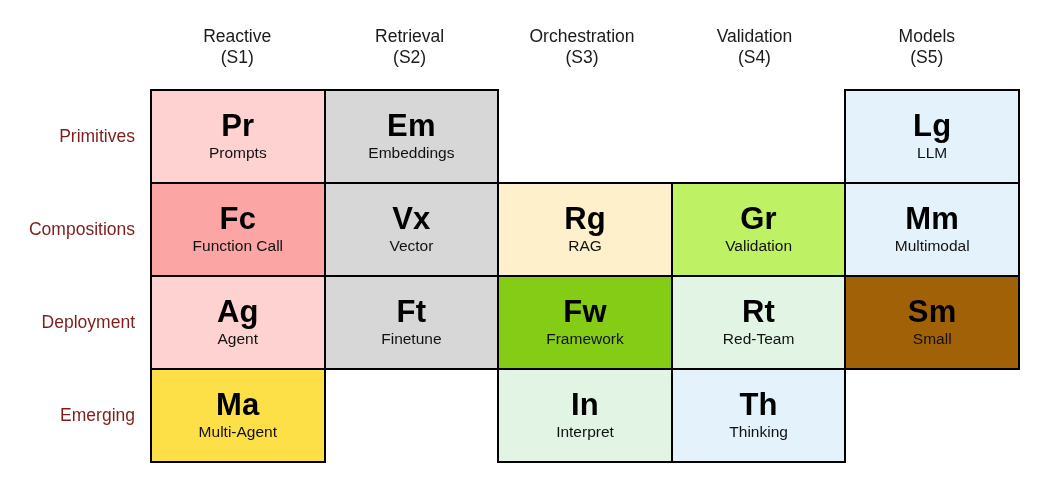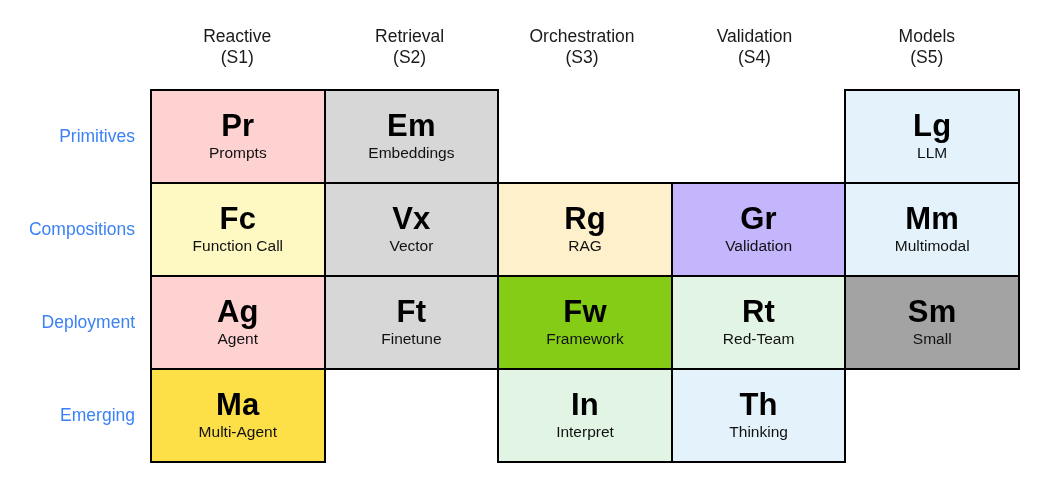--- a/index.html
+++ b/index.html
@@ -49,21 +49,21 @@
     height: 372px;
     display: flex;
     flex-direction: column;
   }
   .row-label {
     flex: 1 1 0;
     display: flex;
     align-items: center;
     justify-content: flex-end;
     font-size: 17.5px;
-    color: #3b82f6;
+    color: #7f1d1d;
     padding-right: 6px;
     box-sizing: border-box;
   }
 
   
   .grid {
     position: absolute;
     left: 151px;
     top: 90px;
     width: 868px;
@@ -145,33 +145,33 @@
       <div class="cell" style="background: rgb(215, 215, 215);">
         <div class="sym">Em</div>
         <div class="nm">Embeddings</div>
       </div>
       <div class="cell empty"></div>
       <div class="cell empty"></div>
       <div class="cell" style="background: rgb(227, 242, 251);">
         <div class="sym">Lg</div>
         <div class="nm">LLM</div>
       </div>
-      <div class="cell" style="background: #fef9c3;">
+      <div class="cell" style="background: #fca5a5;">
         <div class="sym">Fc</div>
         <div class="nm">Function Call</div>
       </div>
       <div class="cell" style="background: rgb(215, 215, 215);">
         <div class="sym">Vx</div>
         <div class="nm">Vector</div>
       </div>
       <div class="cell" style="background: rgb(255, 240, 204);">
         <div class="sym">Rg</div>
         <div class="nm">RAG</div>
       </div>
-      <div class="cell" style="background: #c4b5fd;">
+      <div class="cell" style="background: #bef264;">
         <div class="sym">Gr</div>
         <div class="nm">Validation</div>
       </div>
       <div class="cell" style="background: rgb(227, 242, 251);">
         <div class="sym">Mm</div>
         <div class="nm">Multimodal</div>
       </div>
       <div class="cell" style="background: rgb(255, 210, 210);">
         <div class="sym">Ag</div>
         <div class="nm">Agent</div>
@@ -181,21 +181,21 @@
         <div class="nm">Finetune</div>
       </div>
       <div class="cell" style="background: #84cc16;">
         <div class="sym">Fw</div>
         <div class="nm">Framework</div>
       </div>
       <div class="cell" style="background: rgb(226, 245, 228);">
         <div class="sym">Rt</div>
         <div class="nm">Red-Team</div>
       </div>
-      <div class="cell" style="background: #a3a3a3;">
+      <div class="cell" style="background: #a16207;">
         <div class="sym">Sm</div>
         <div class="nm">Small</div>
       </div>
       <div class="cell" style="background: #fde047;">
         <div class="sym">Ma</div>
         <div class="nm">Multi-Agent</div>
       </div>
       <div class="cell empty"></div>
       <div class="cell" style="background: rgb(226, 245, 228);">
         <div class="sym">In</div>

